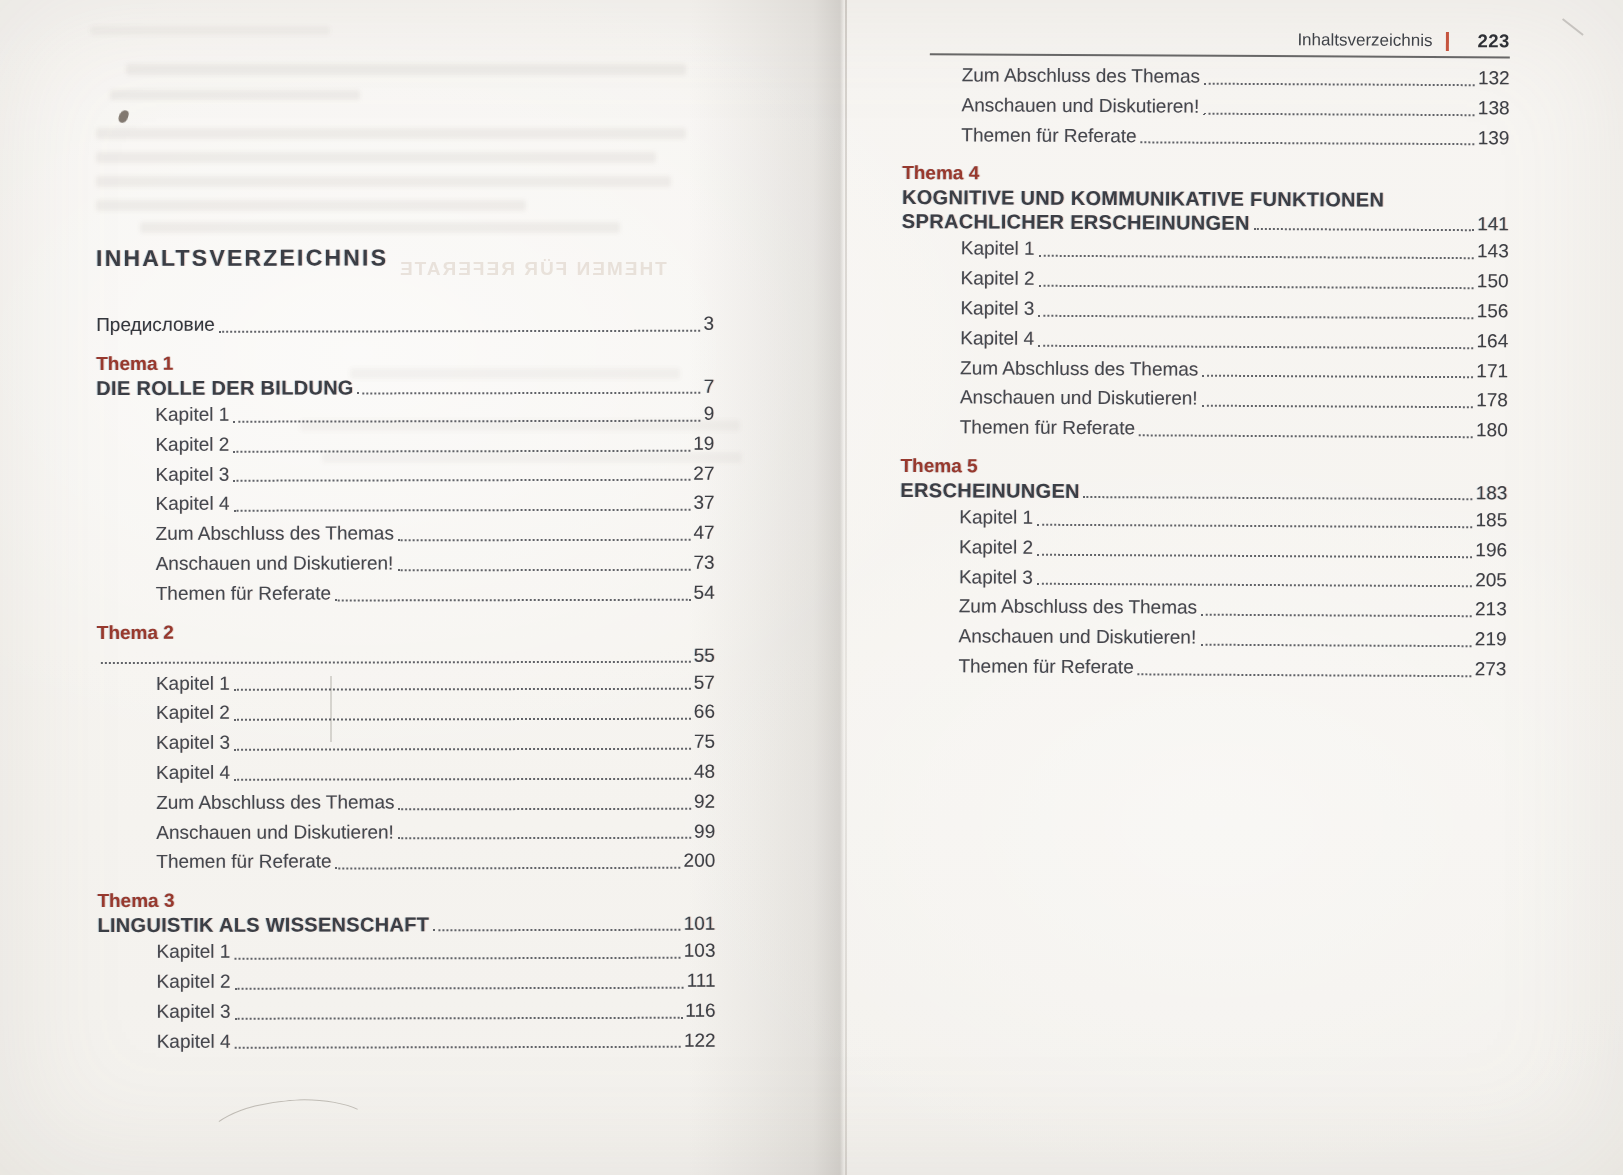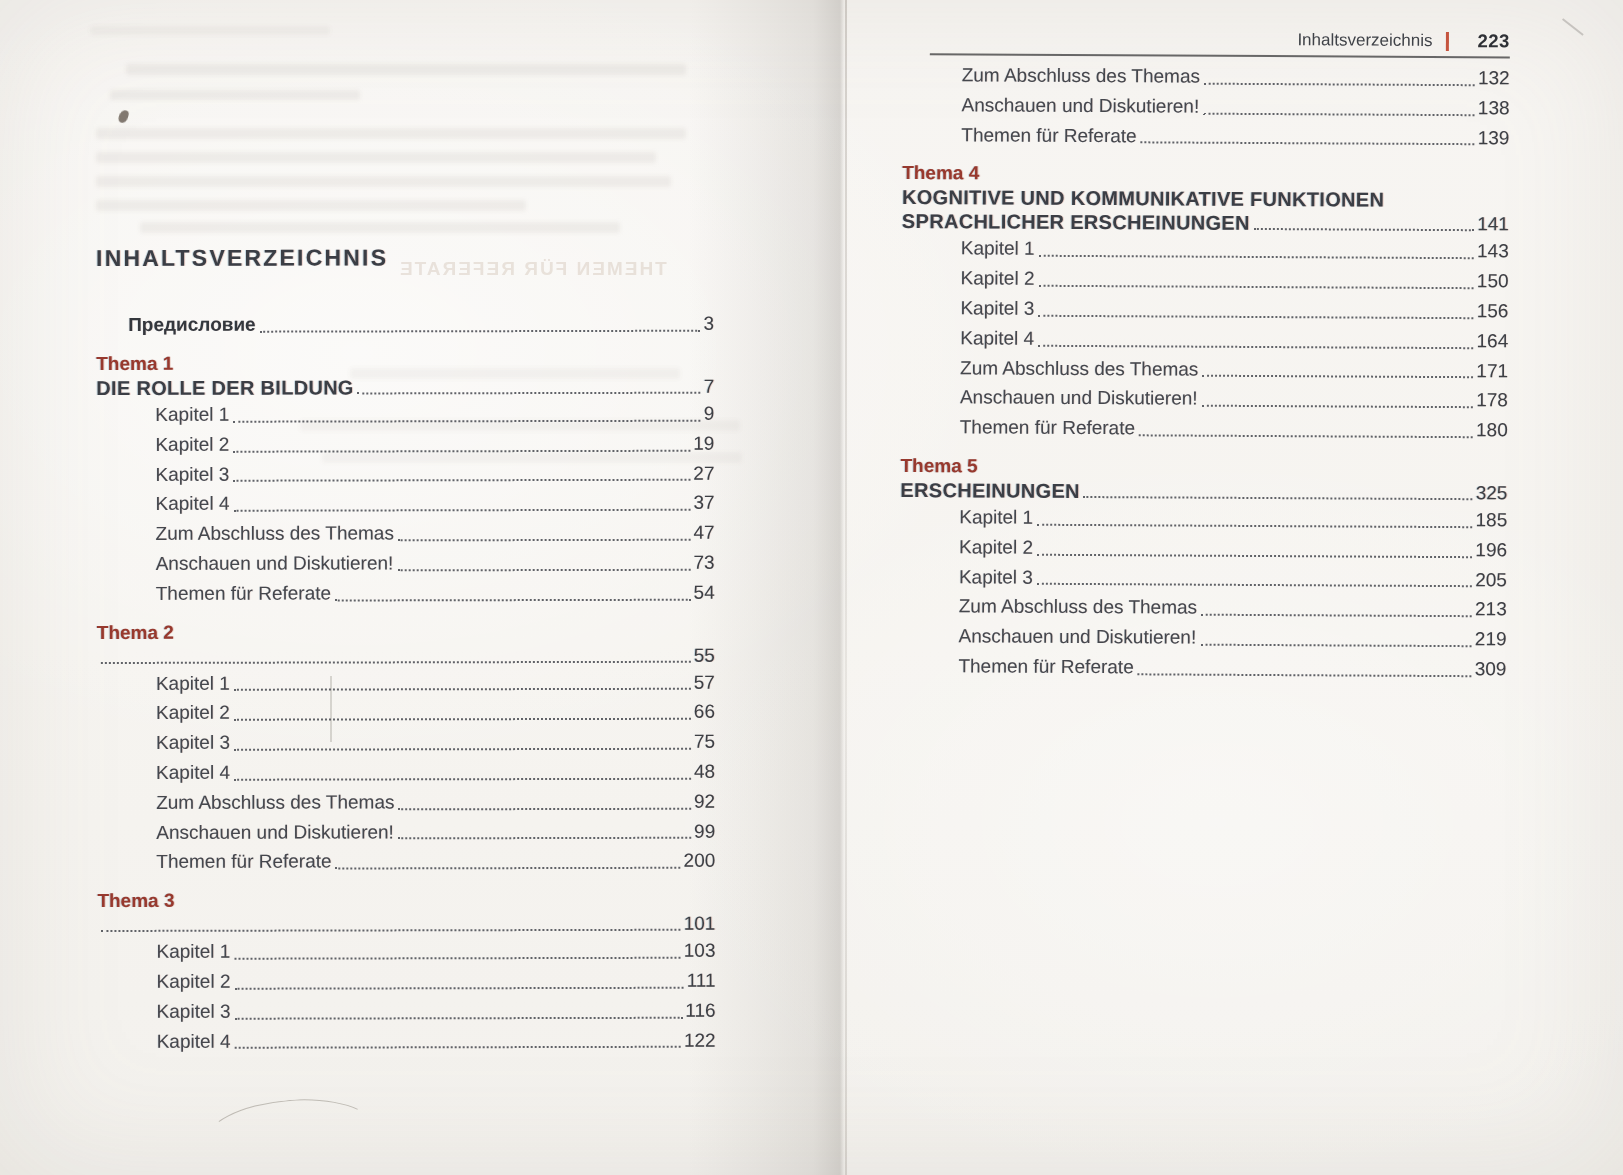--- a/index.html
+++ b/index.html
@@ -41,21 +41,21 @@
   .sec-line{height:24px; line-height:24px; font-size:20px; font-weight:bold; color:var(--heading-dark); letter-spacing:.3px;}
   .sec-row{height:24px; line-height:24px;}
   .sec-row .label{font-weight:bold; font-size:20px; color:var(--heading-dark); letter-spacing:.3px;}
   .sec-row .leader{margin-bottom:5px;}
   .thema-block{margin-top:11px;}
 
   
   .left-page{position:absolute; left:96px; top:244px; width:618px; transform:rotate(-.12deg); transform-origin:0 0;}
   .lp-title{font-size:23px; font-weight:bold; letter-spacing:2.2px; color:var(--heading-dark); line-height:28px;}
   .preface-row{margin-top:38px; height:30px; line-height:30px;}
-  .preface-row .label{font-weight:bold; color:#34373d;margin-left:32px;}
+  .preface-row .label{font-weight:normal; color:#34373d;}
 
   
   .right-page{position:absolute; left:903px; top:26px; width:607px; transform:rotate(.32deg); transform-origin:0 0;}
   .rp-header{display:flex; justify-content:flex-end; align-items:center; height:24px; font-size:17px; color:#3f4248;}
   .sep-bar{width:3px; height:19px; background:var(--separator-orange); margin:0 13px; opacity:.9;}
   .rp-num{font-size:18.5px; font-weight:bold; color:#2f3136; letter-spacing:.5px;margin-left:16px;}
   .rp-rule{border-top:2px solid var(--rule-gray); margin:3px 0 0 27px; opacity:.85;}
   .rp-cont{margin-top:5px;}
 
   
@@ -186,20 +186,21 @@
           </div>
           <div class="toc-row indent">
             <span class="label">Themen für Referate</span>
             <span class="leader"></span>
             <span class="num">200</span>
           </div>
         </div>
         <div class="thema-block">
           <div class="thema fringe">Thema 3</div>
           <div class="toc-row sec-row fringe">
+            <span class="label">LINGUISTIK ALS WISSENSCHAFT</span>
             <span class="leader"></span>
             <span class="num">101</span>
           </div>
           <div class="toc-row indent">
             <span class="label">Kapitel 1</span>
             <span class="leader"></span>
             <span class="num">103</span>
           </div>
           <div class="toc-row indent">
             <span class="label">Kapitel 2</span>
@@ -288,21 +289,21 @@
             <span class="label">Themen für Referate</span>
             <span class="leader"></span>
             <span class="num">180</span>
           </div>
         </div>
         <div class="thema-block">
           <div class="thema fringe">Thema 5</div>
           <div class="toc-row sec-row fringe">
             <span class="label">ERSCHEINUNGEN</span>
             <span class="leader"></span>
-            <span class="num">325</span>
+            <span class="num">183</span>
           </div>
           <div class="toc-row indent">
             <span class="label">Kapitel 1</span>
             <span class="leader"></span>
             <span class="num">185</span>
           </div>
           <div class="toc-row indent">
             <span class="label">Kapitel 2</span>
             <span class="leader"></span>
             <span class="num">196</span>
@@ -318,19 +319,19 @@
             <span class="num">213</span>
           </div>
           <div class="toc-row indent">
             <span class="label">Anschauen und Diskutieren!</span>
             <span class="leader"></span>
             <span class="num">219</span>
           </div>
           <div class="toc-row indent">
             <span class="label">Themen für Referate</span>
             <span class="leader"></span>
-            <span class="num">309</span>
+            <span class="num">273</span>
           </div>
         </div>
       </div>
   </div>
 
 </div>
 
 </body></html>

